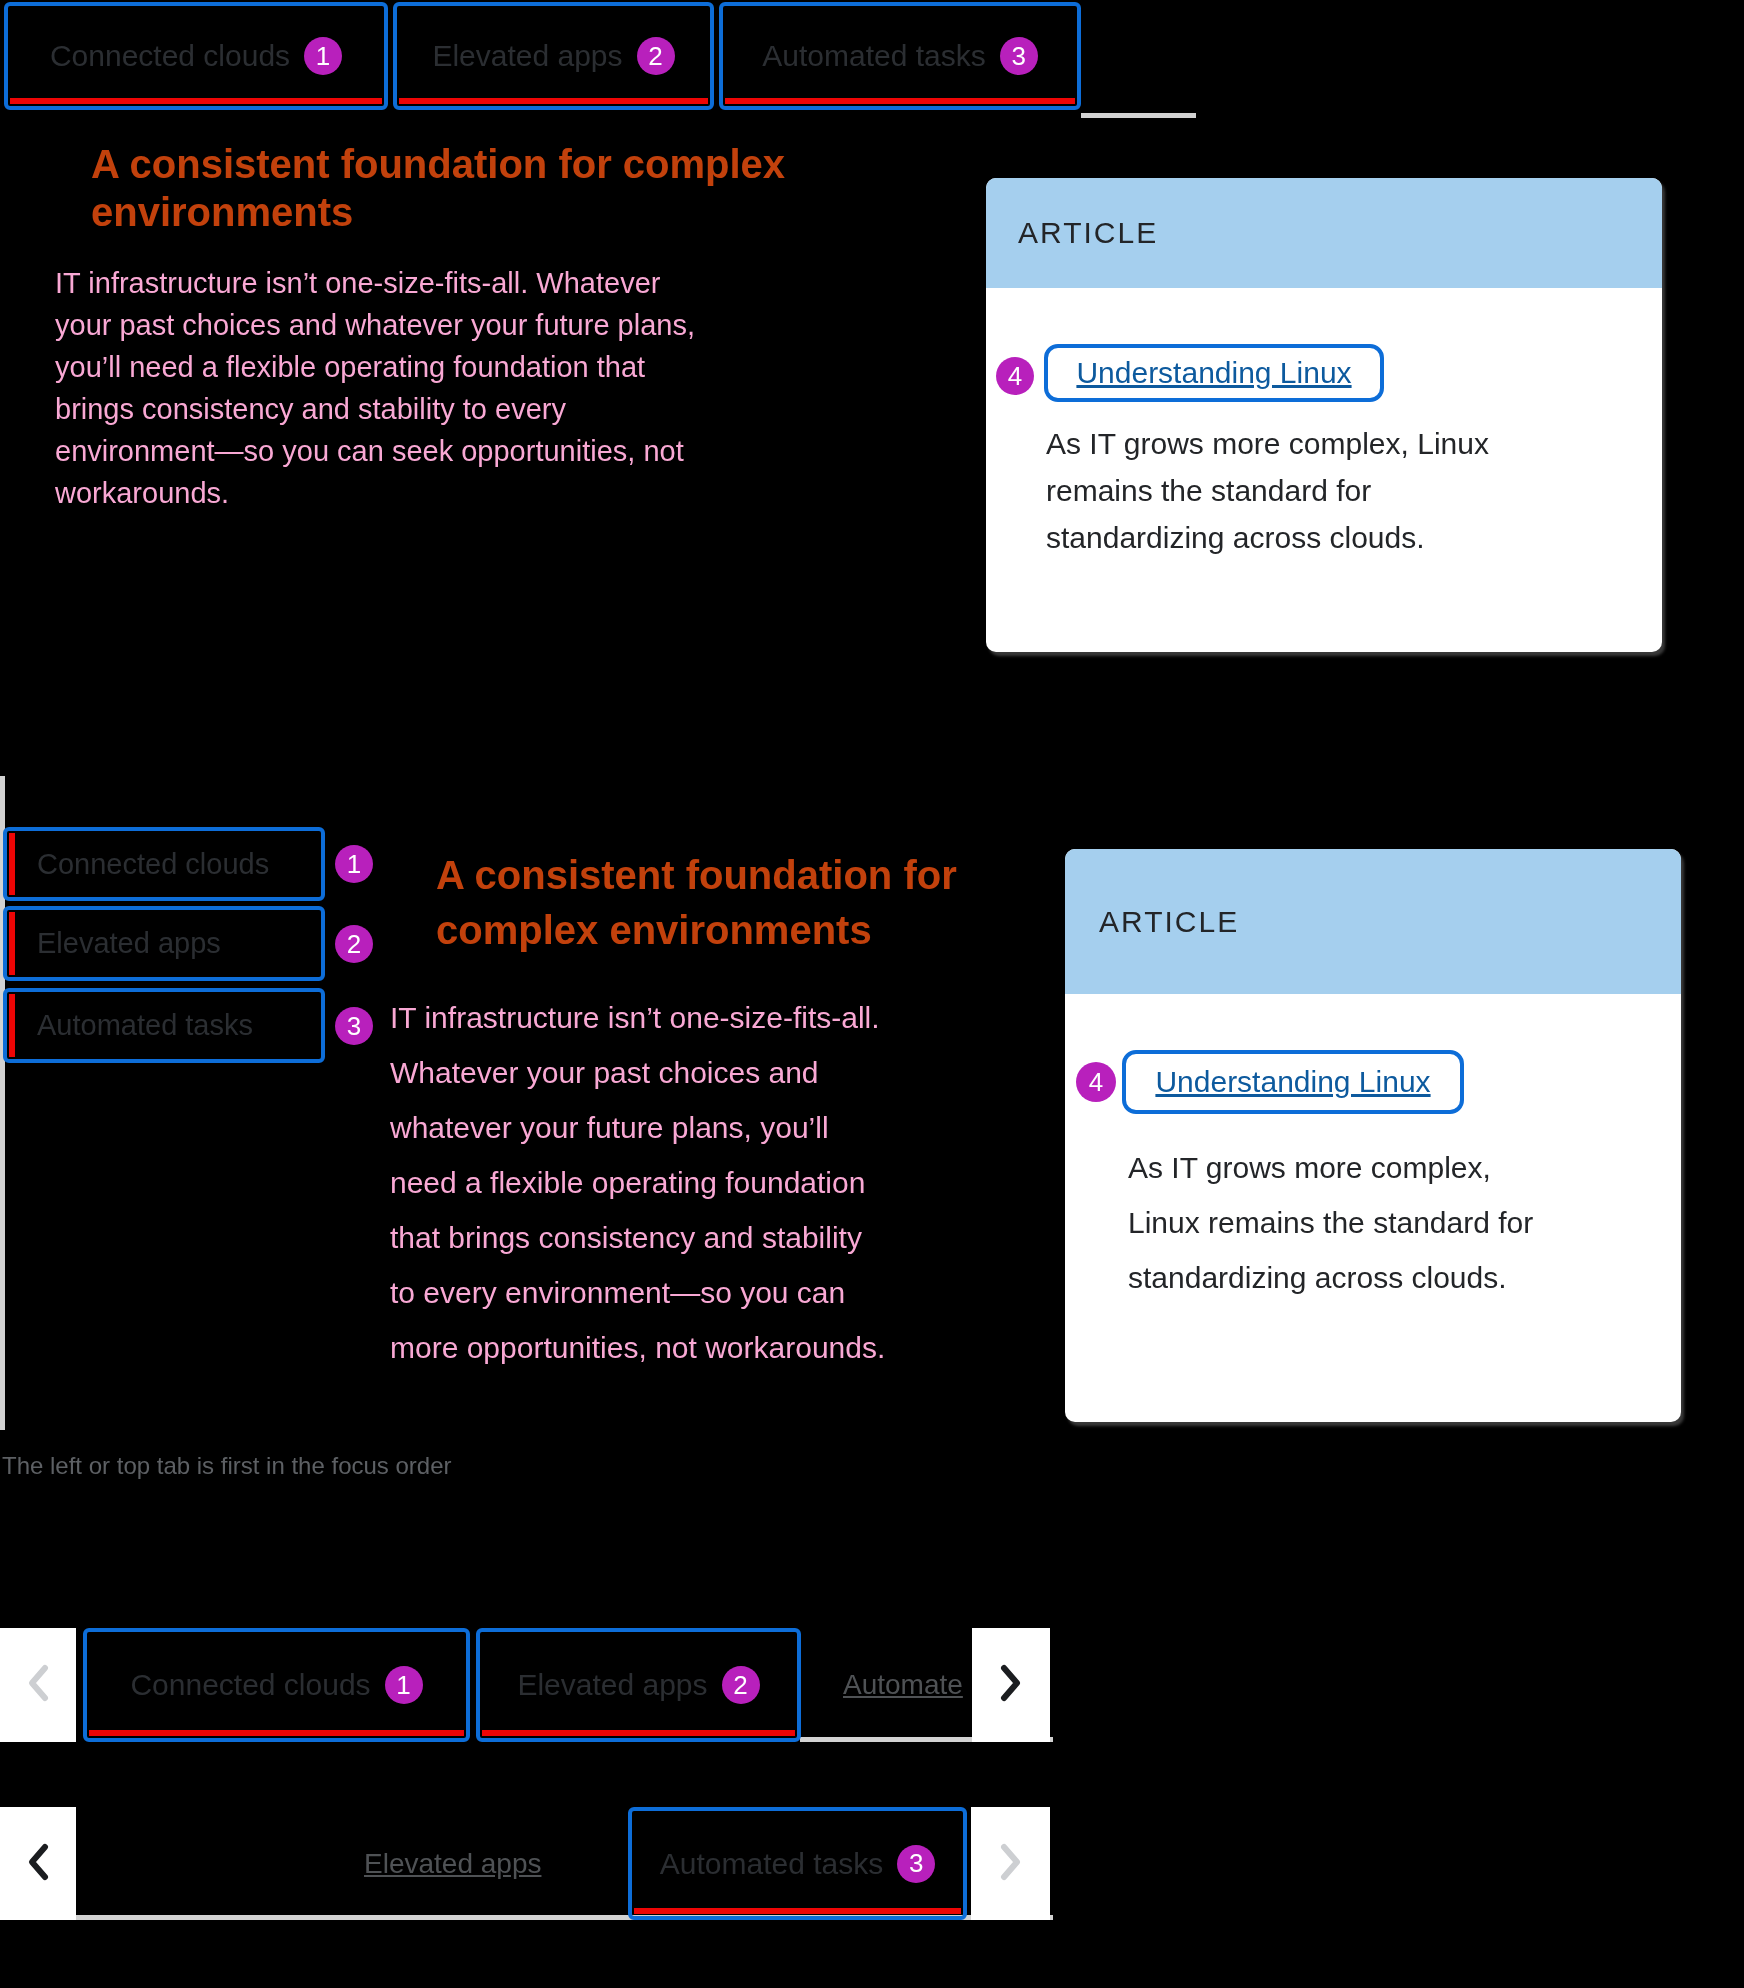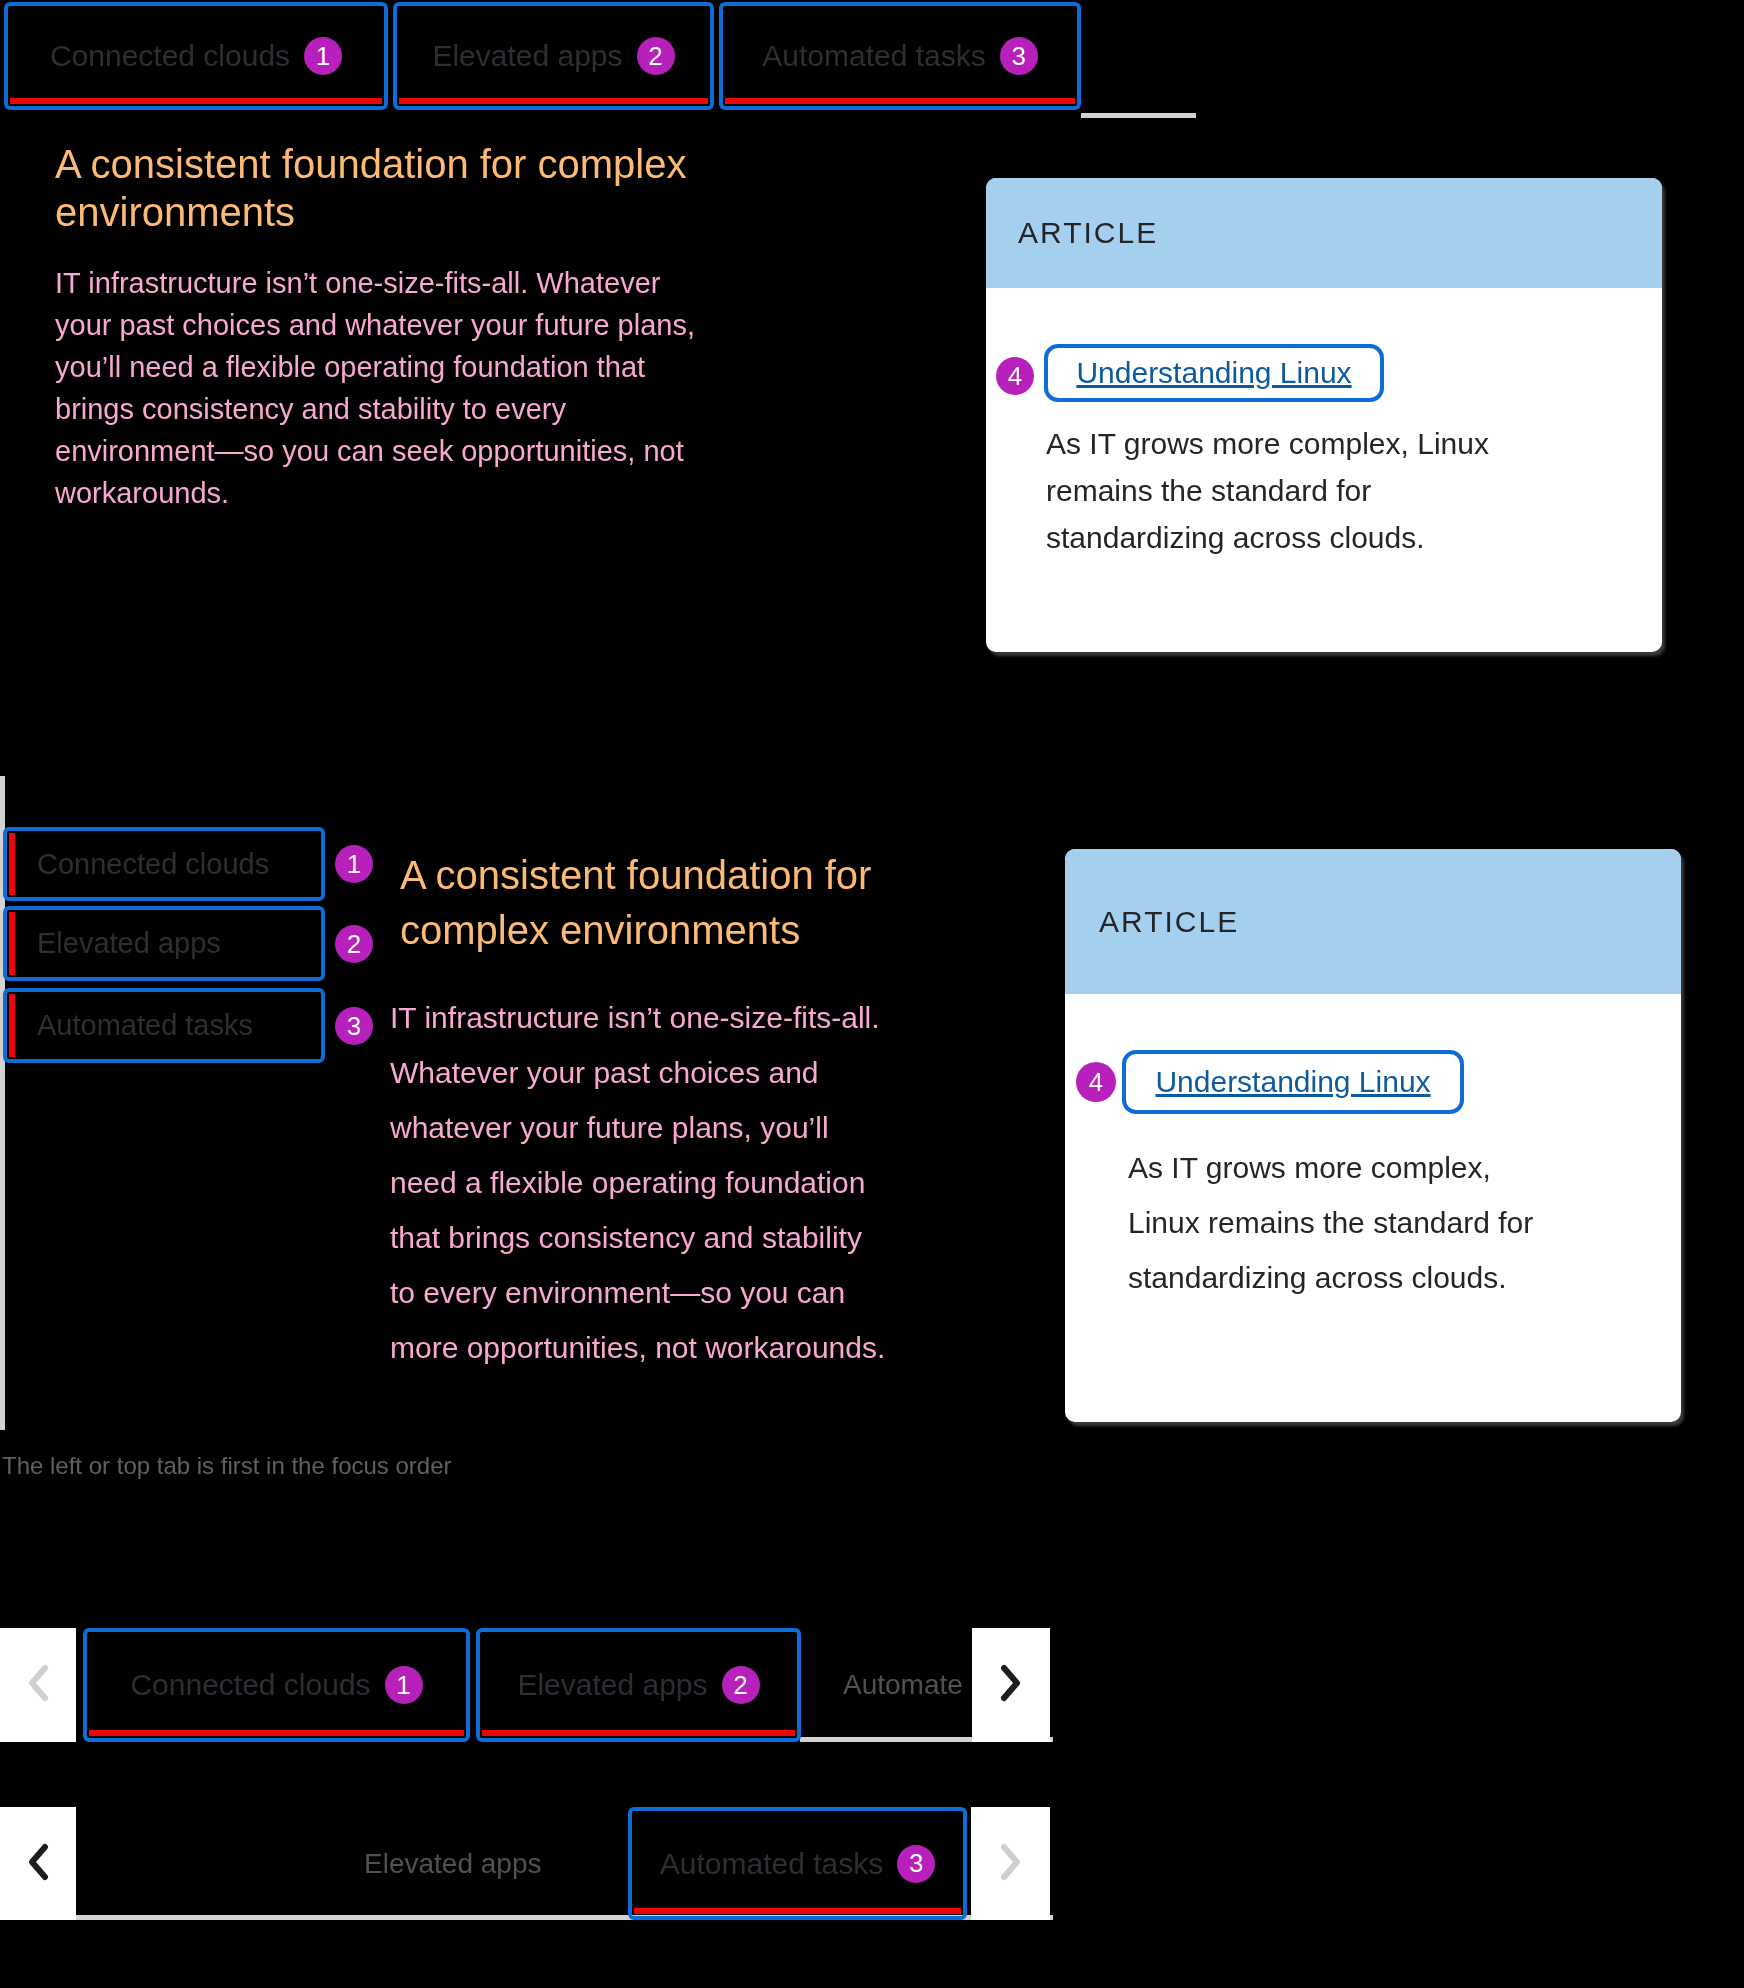--- a/index.html
+++ b/index.html
@@ -15,41 +15,41 @@
   .htab .underline{position:absolute;left:2px;right:2px;bottom:2px;height:6px;background:#ee0505;}
 
   
   .vtab{position:absolute;box-sizing:border-box;width:322px;border:4px solid #0d6dd8;border-radius:6px;
         display:flex;align-items:center;padding-left:30px;font-size:29px;color:#2b2e32;}
   .vtab .leftline{position:absolute;left:2px;top:2px;bottom:2px;width:6px;background:#ee0505;}
 
   .badge{width:38px;height:38px;border-radius:50%;background:#b820bc;color:#fff;font-size:26px;
          display:flex;align-items:center;justify-content:center;flex:0 0 auto;}
 
-  .heading{color:#fdba74;font-weight:400;}
+  .heading{color:#c2410c;font-weight:700;margin-left:36px;}
   .para{color:#f9a8d4;}
   .caption{color:#5d6064;font-size:24px;}
 
   .card{position:absolute;background:#fff;border-radius:10px;
         box-shadow:3px 4px 3px rgba(190,190,190,.30);}
   .card-hd{background:#a5cfee;border-radius:10px 10px 0 0;display:flex;align-items:center;
            font-size:30px;letter-spacing:2px;color:#232528;}
   .card-body-text{color:#232528;}
 
   .linkbox{position:absolute;box-sizing:border-box;border:4px solid #0d6dd8;border-radius:14px;
            display:flex;align-items:center;justify-content:center;}
   .linktext{color:#0d5a9e;text-decoration:underline;font-size:30px;cursor:pointer;}
 
   .divline{position:absolute;background:#d2d2d2;}
 
   .chevbox{position:absolute;background:#fff;display:flex;align-items:center;justify-content:center;}
   .chev-on{color:#1b1d20;}
   .chev-off{color:#cdcfd2;}
 
-  .cuttext{position:absolute;display:flex;align-items:center;font-size:28px;color:#4f5255;}
+  .cuttext{position:absolute;display:flex;align-items:center;font-size:28px;color:#4f5255;text-decoration:underline;}
 </style>
 </head>
 <body>
 
 <div class="stage">
 
   <div class="htab" style="left:4px;top:2px;width:384px;height:108px;">
     <span>Connected clouds</span>
     <span class="badge">1</span>
     <span class="underline"></span>

